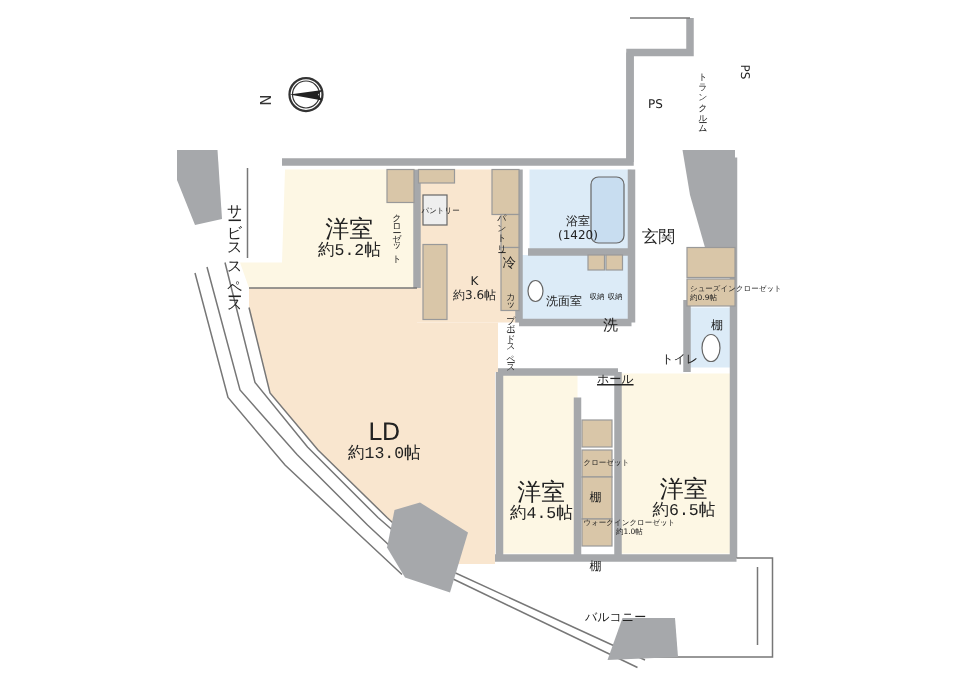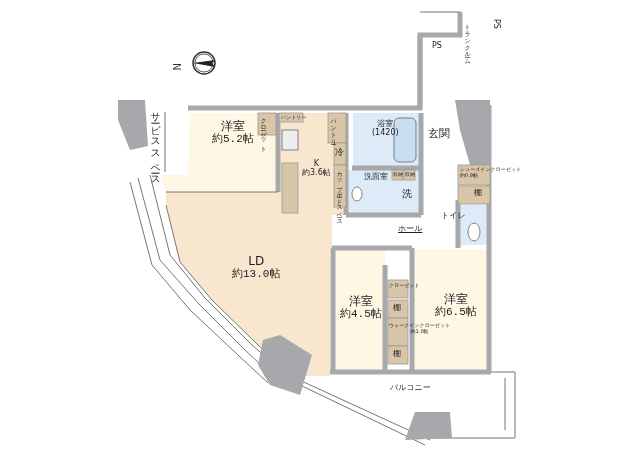--- a/index.html
+++ b/index.html
@@ -1,19 +1,19 @@
 <!DOCTYPE html>
 <html><head>
 <meta charset="utf-8">
 <style>
   html, body { margin: 0; padding: 0; background: #ffffff; }
   body { width: 636px; height: 450px; overflow: hidden; position: relative; font-family: "DejaVu Sans", sans-serif; }
   svg { position: absolute; left: 0; top: 0; }
-  .lbl { position: absolute; color: #222; text-align: center; line-height: 1.1; white-space: nowrap; }
-  .room-name { font-size: 12px; }
+  .lbl { position: absolute; color: #222; text-align: center; line-height: 1.1; white-space: nowrap; margin-top: 24px; }
+  .room-name { font-size: 16px; }
   .room-area { font-size: 11px; font-family: Liberation Mono, monospace; }
   .small { font-size: 8px; }
   .tiny { font-size: 5px; line-height: 1.15; }
   .vert { writing-mode: vertical-rl; font-size: 10px; letter-spacing: 1px; }
   .vert-s { writing-mode: vertical-rl; font-size: 6px; }
 </style>
 </head>
 <body>
 
 <svg width="636" height="450" viewBox="0 0 636 450">

